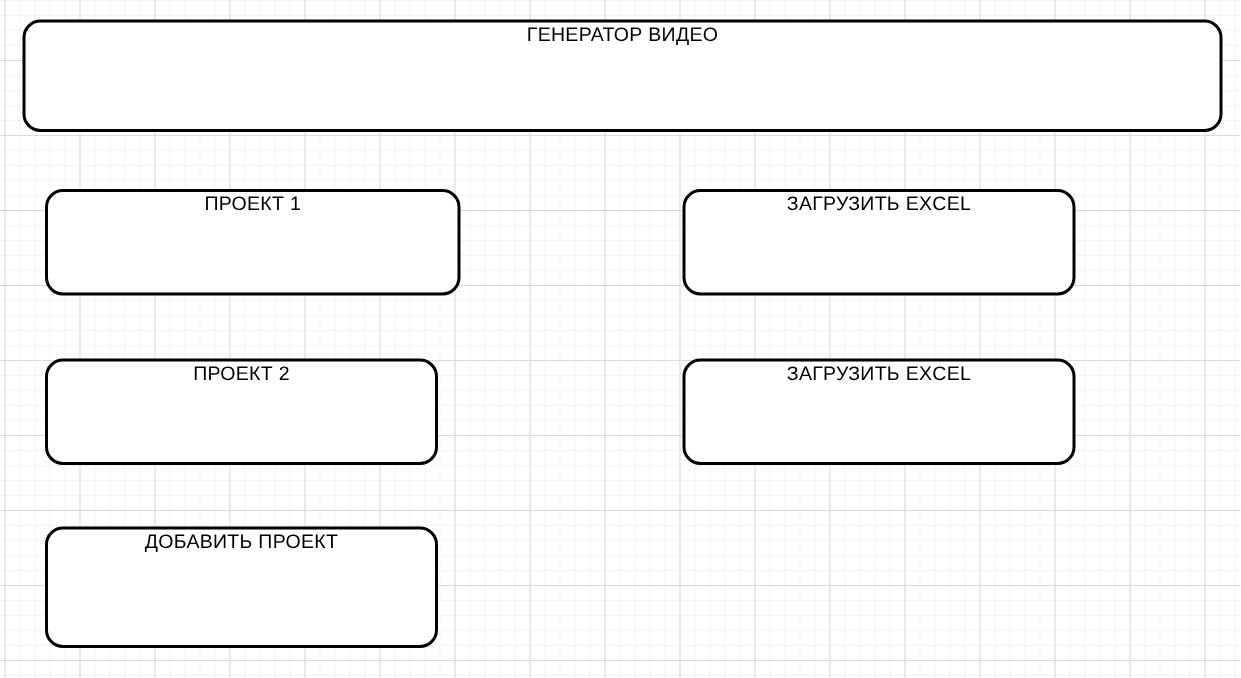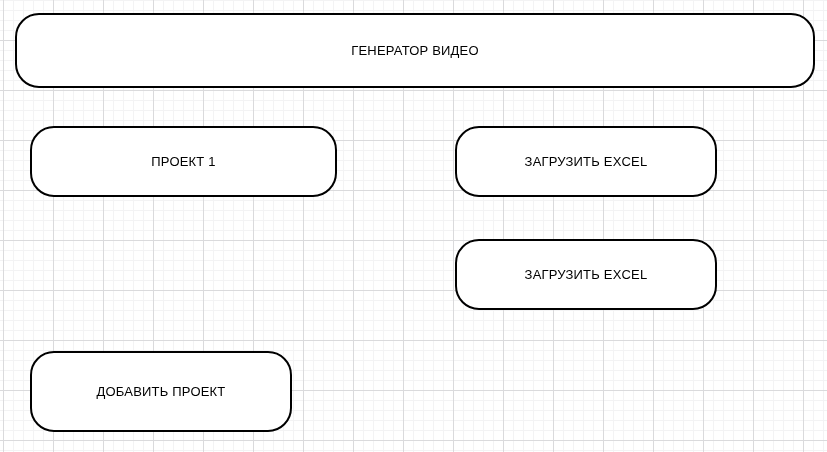--- a/index.html
+++ b/index.html
@@ -23,37 +23,37 @@
       linear-gradient(to bottom, #f3f3f4 1px, transparent 1px);
     background-size: 50px 50px, 50px 50px, 10px 10px, 10px 10px;
     background-position: 3px 0, 0 40px, 3px 0, 0 0;
   }
 
   .node {
     position: absolute;
     box-sizing: border-box;
     background: #ffffff;
     border: 2px solid #000000;
-    border-radius: 24px;
+    border-radius: 12px;
     display: flex;
-    align-items: center;
+    align-items: flex-start;
     justify-content: center;
   }
 
   .node .label {
     font-size: 13px;
     line-height: 1.2;
     color: #000000;
     text-align: center;
     white-space: nowrap;
     letter-spacing: 0.2px;
   }
 
   .node-title   { left: 15px;  top: 13px;  width: 800px; height: 75px; }
-  .node-p1      { left: 30px;  top: 126px; width: 307px; height: 71px; }
+  .node-p1      { left: 30px;  top: 126px; width: 277px; height: 71px; }
   .node-excel1  { left: 455px; top: 126px; width: 262px; height: 71px; }
   .node-p2      { left: 30px;  top: 239px; width: 262px; height: 71px; }
   .node-excel2  { left: 455px; top: 239px; width: 262px; height: 71px; }
   .node-add     { left: 30px;  top: 351px; width: 262px; height: 81px; }
 </style>
 </head>
 <body>
 
 <div class="canvas">
 
@@ -62,20 +62,23 @@
   </div>
 
   <div class="node node-p1">
     <span class="label">ПРОЕКТ 1</span>
   </div>
 
   <div class="node node-excel1">
     <span class="label">ЗАГРУЗИТЬ EXCEL</span>
   </div>
 
+  <div class="node node-p2">
+    <span class="label">ПРОЕКТ 2</span>
+  </div>
 
   <div class="node node-excel2">
     <span class="label">ЗАГРУЗИТЬ EXCEL</span>
   </div>
 
   <div class="node node-add">
     <span class="label">ДОБАВИТЬ ПРОЕКТ</span>
   </div>
 
 </div>

